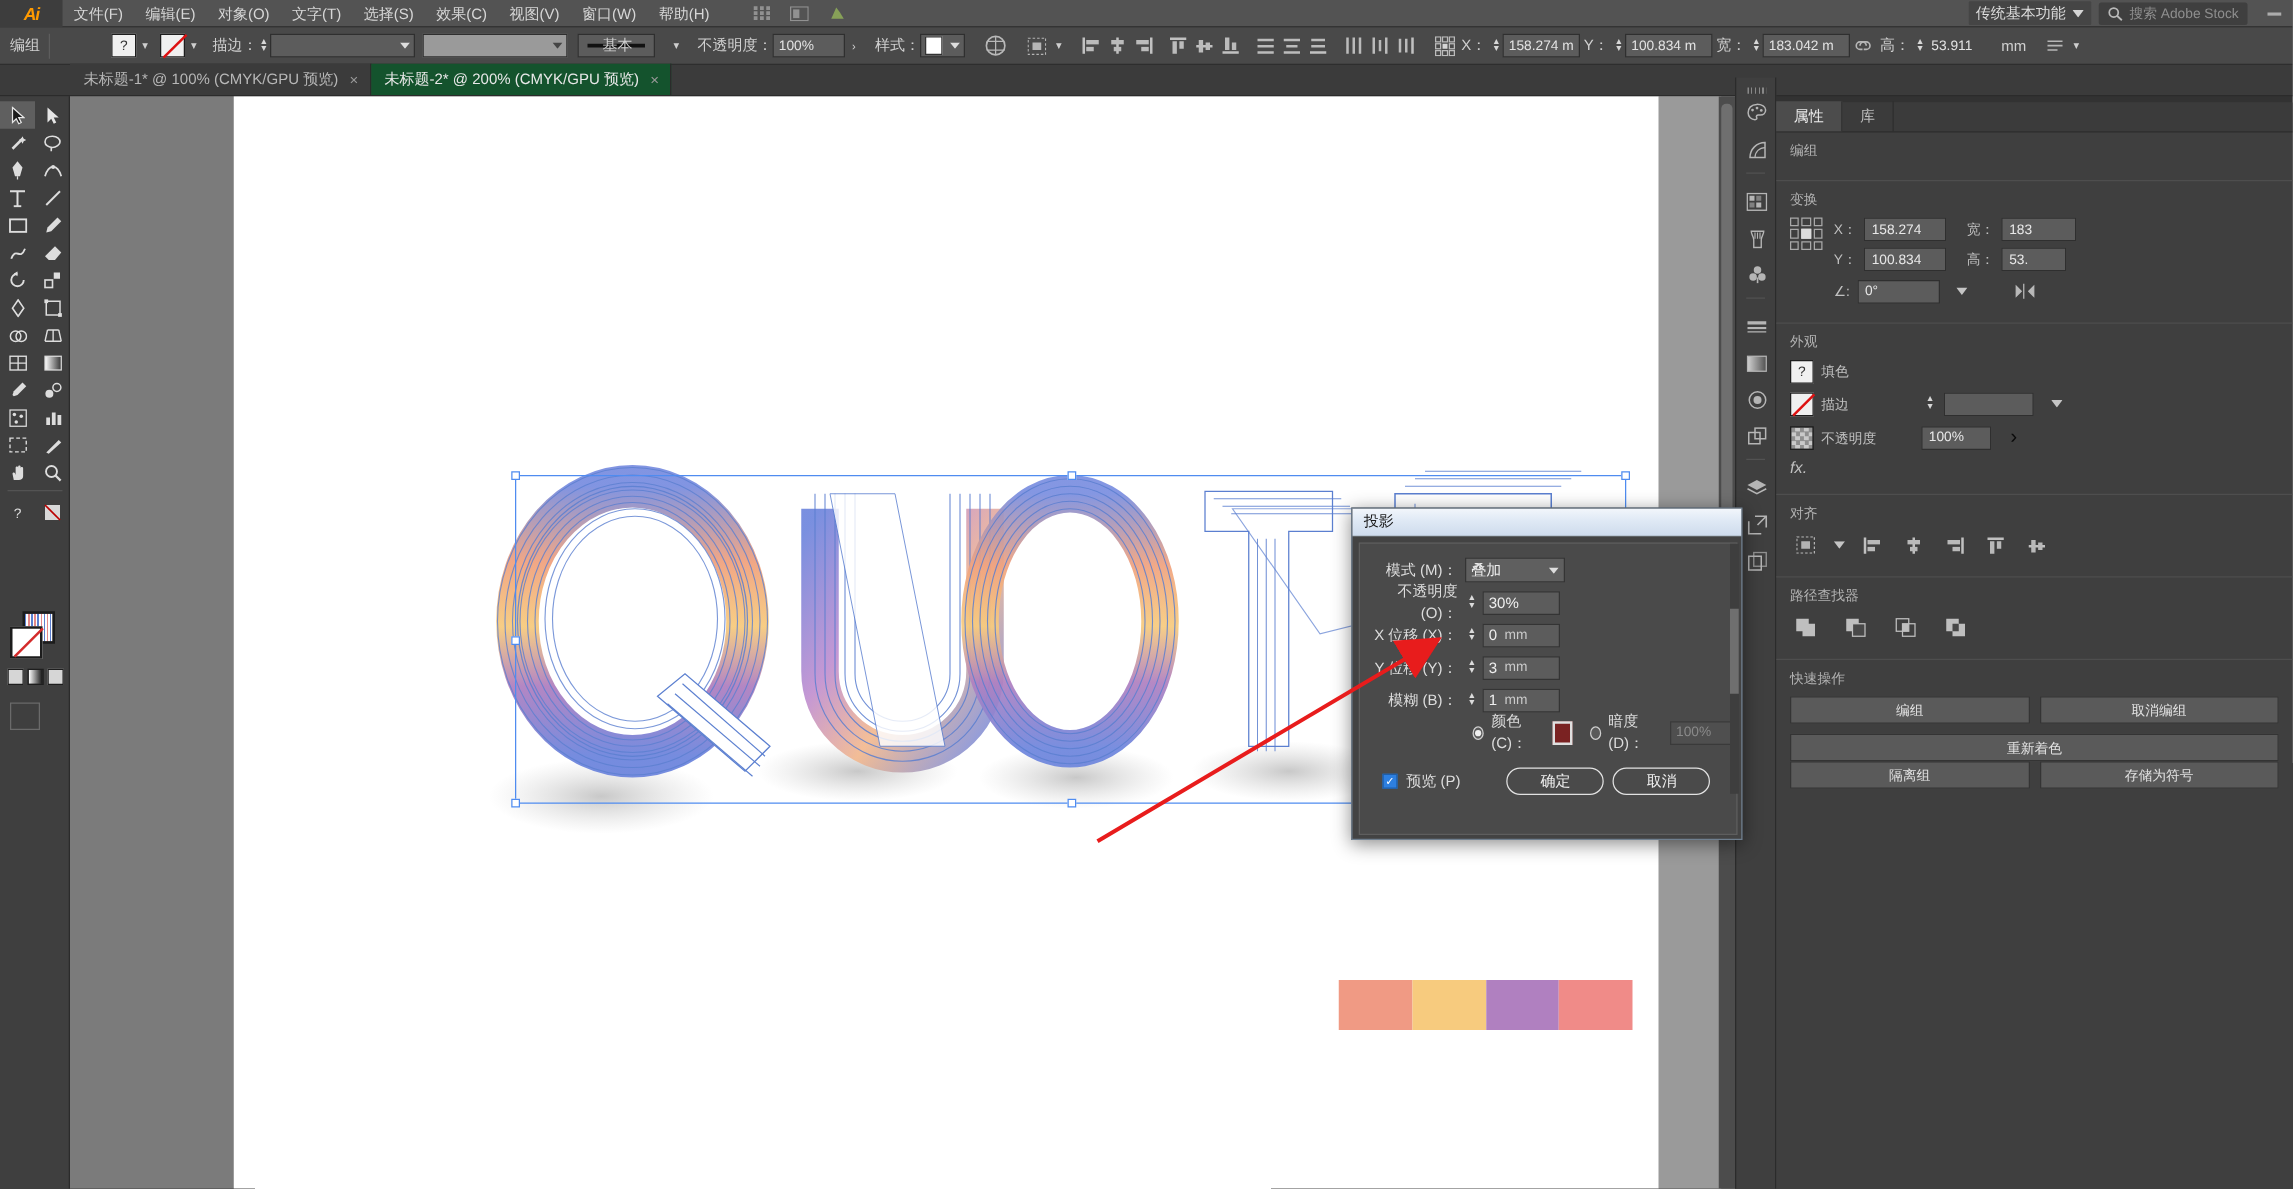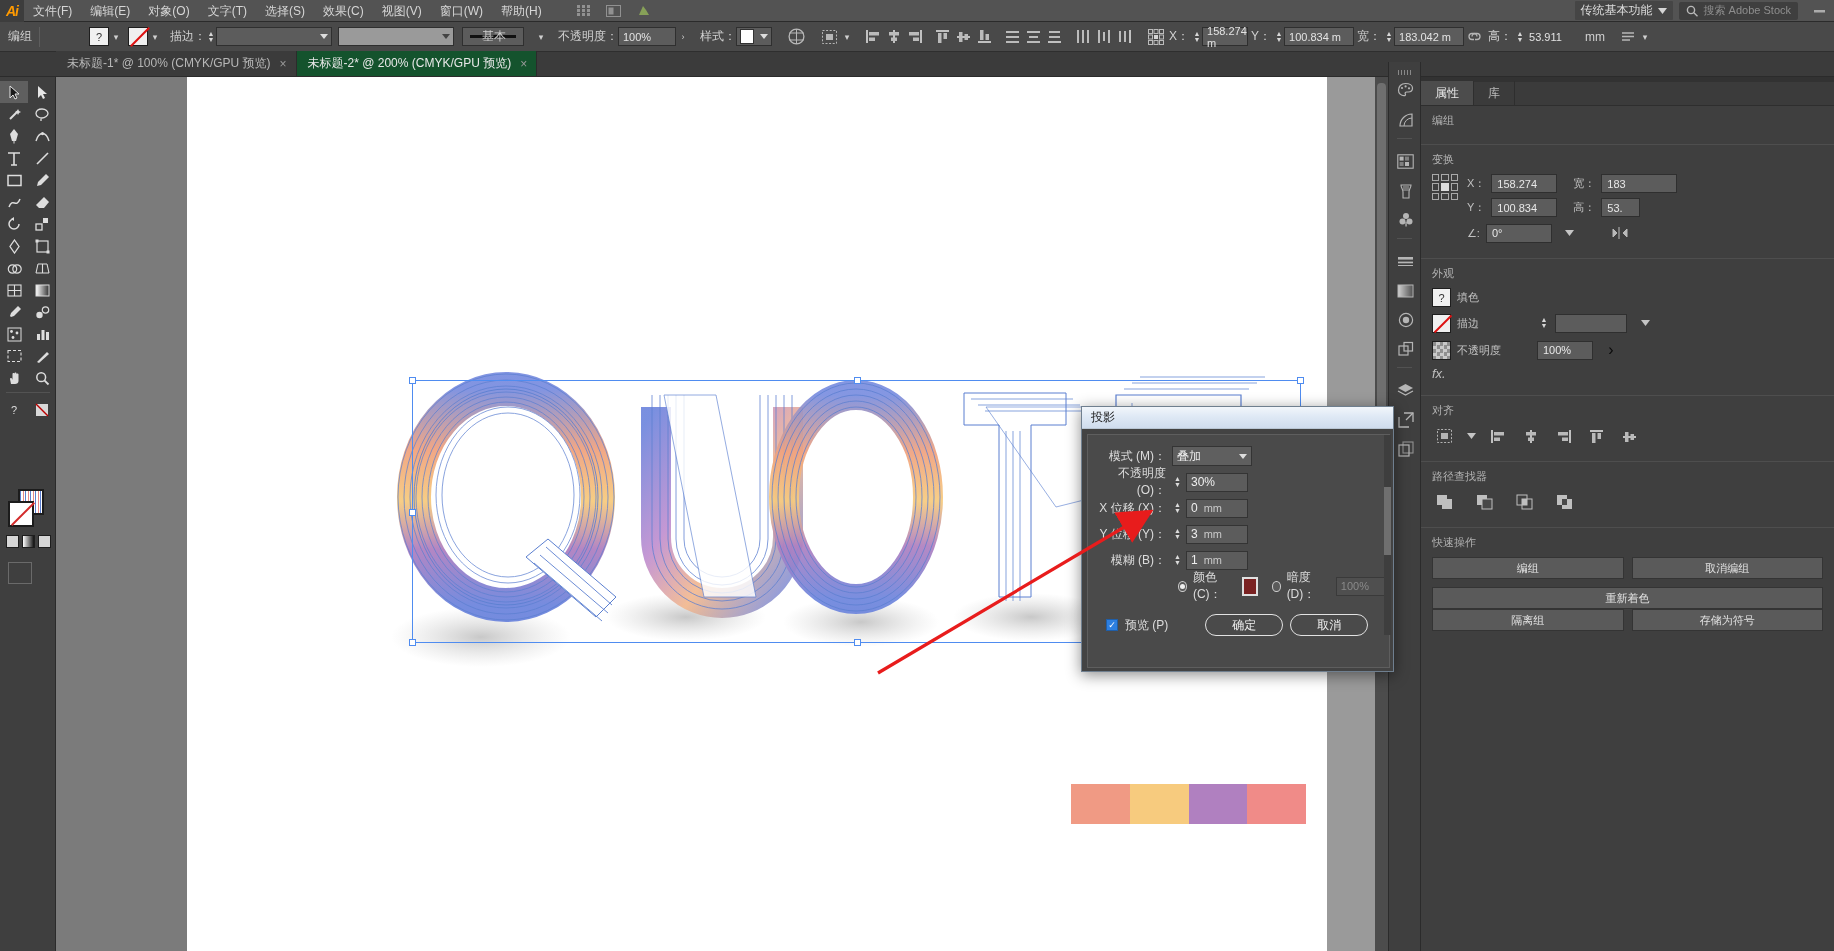--- a/index.html
+++ b/index.html
@@ -11,21 +11,21 @@
   }
   #app { position:relative; width:1834px; height:951px; }
 
   
   .menubar {
     position:absolute; left:0; top:0; width:1834px; height:22px;
     background:#535353; display:flex; align-items:center;
     border-bottom:1px solid #2b2b2b;
   }
   .ai-logo {
-    width:24px; height:22px; display:flex; align-items:center; justify-content:center;
+    width:50px; height:22px; display:flex; align-items:center; justify-content:center;
     color:#ff9a00; font-weight:bold; font-size:14px; font-style:italic;
     background:#3d3d3d; letter-spacing:-1px;
   }
   .menu-item {
     padding:0 9px; height:22px; line-height:22px;
     font-size:12px; color:#d6d6d6; white-space:nowrap; cursor:default;
   }
   .mb-spacer { flex:1 1 auto; }
   .mb-icon {
     width:22px; height:16px; margin:0 4px; opacity:.72;
@@ -524,21 +524,21 @@
           </g>
         <rect x="6" y="6" width="4" height="4" fill="#eee"></rect>
       </svg>
     </div>
 
     <div class="cb-label" style="margin:0 3px">X：</div>
     <div class="stepper">
         <span>▲</span>
         <span>▼</span>
       </div>
-    <div class="cb-field" style="width:46px">158.274 m</div>
+    <div class="cb-field" style="width:62px">158.274 m</div>
     <div class="cb-label" style="margin:0 3px">Y：</div>
     <div class="stepper">
         <span>▲</span>
         <span>▼</span>
       </div>
     <div class="cb-field" style="width:70px">100.834 m</div>
     <div class="cb-label" style="margin:0 3px">宽：</div>
     <div class="stepper">
         <span>▲</span>
         <span>▼</span>
@@ -1047,27 +1047,27 @@
             <i></i>
             <i></i>
             <i></i>
             <i></i>
         </div>
         <div style="flex:1 1 auto">
           <div class="prow">
             <span class="plabel">X：</span>
             <span class="pfield" style="width:66px">158.274</span>
             <span class="plabel" style="margin-left:10px">宽：</span>
-            <span class="pfield" style="width:76px">183</span>
+            <span class="pfield" style="width:60px">183</span>
           </div>
           <div class="prow">
             <span class="plabel">Y：</span>
             <span class="pfield" style="width:66px">100.834</span>
             <span class="plabel" style="margin-left:10px">高：</span>
-            <span class="pfield" style="width:39px">53.</span>
+            <span class="pfield" style="width:52px">53.</span>
           </div>
           <div class="prow">
             <span class="plabel">∠:</span>
             <span class="pfield" style="width:66px;justify-content:space-between">
               <span>0°</span>
             </span>
             <span class="p-iconbtn">
               <svg width="9" height="6" viewBox="0 0 9 6">
                   <path d="M0 0 L4.5 6 L9 0 Z" fill="#ddd"></path>
                 </svg>

